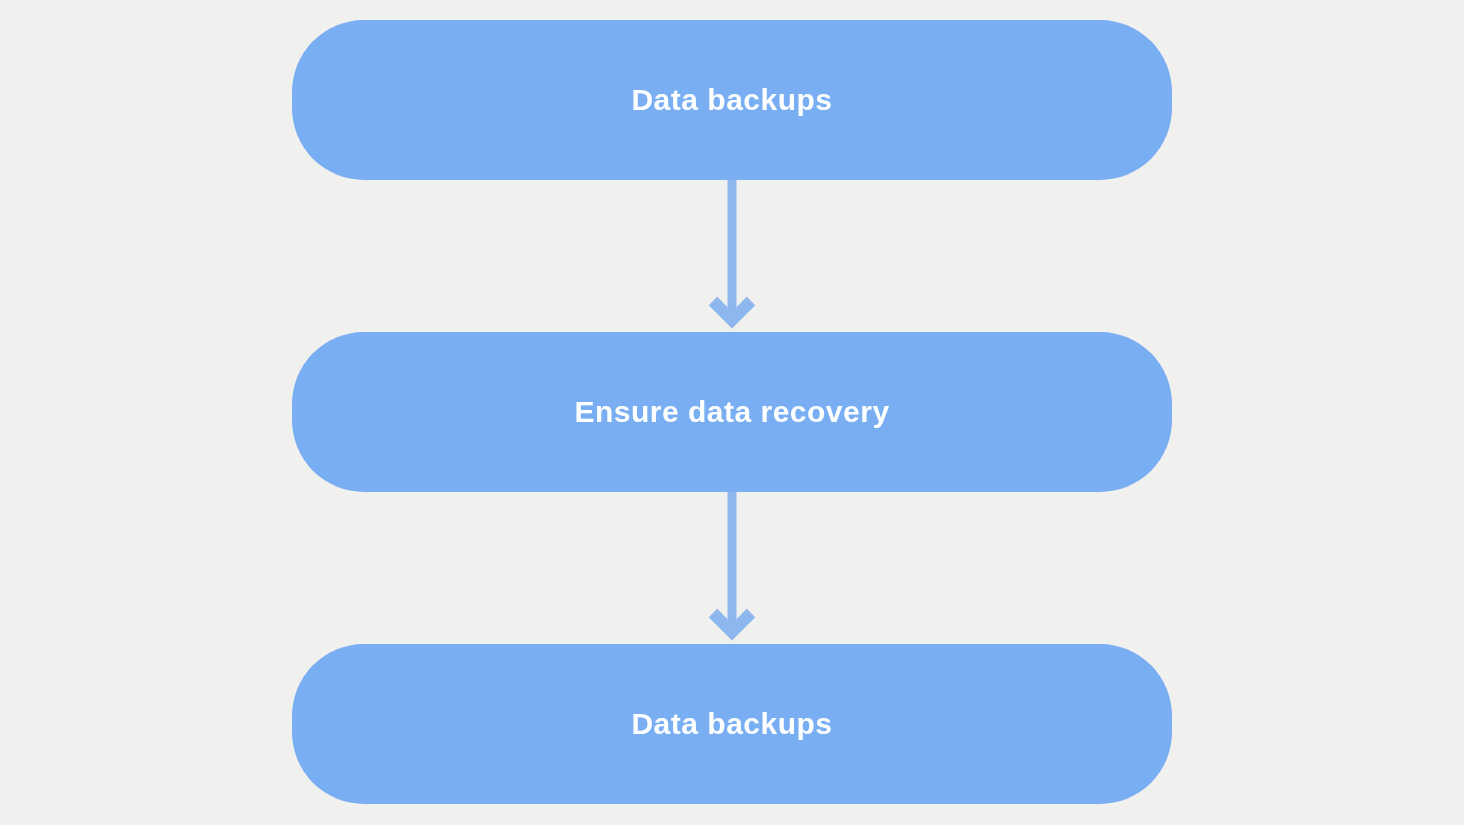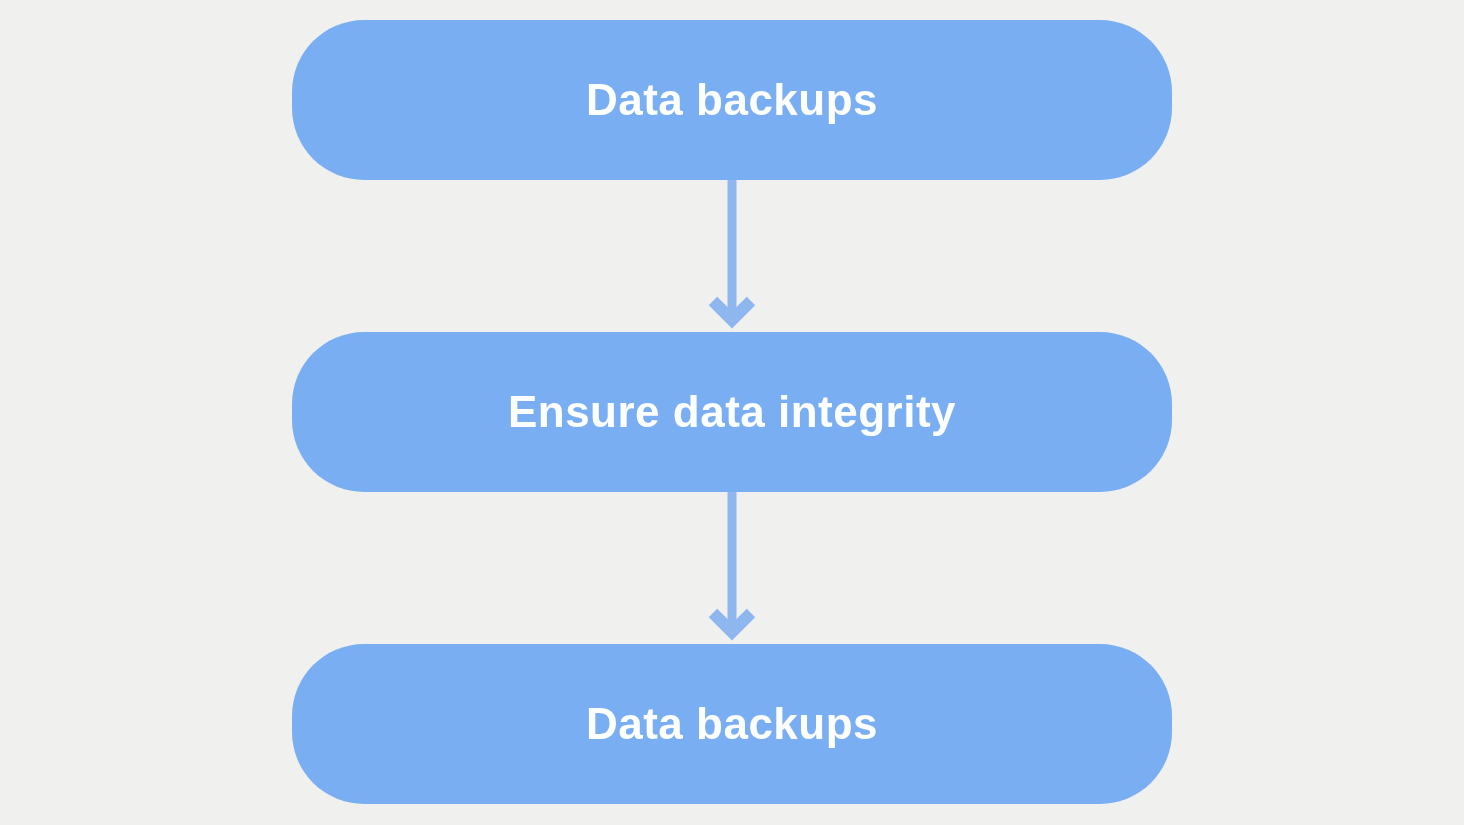--- a/index.html
+++ b/index.html
@@ -28,21 +28,21 @@
     width: 880px;
     height: 160px;
     background: var(--node-fill);
     border-radius: 72px;
     display: flex;
     align-items: center;
     justify-content: center;
   }
   .node-label {
     color: var(--node-text);
-    font-size: 44px;
+    font-size: 30px;
     font-weight: bold;
     letter-spacing: 0.5px;
     text-align: center;
   }
   .arrow {
     width: 48px;
     height: 152px;
     display: block;
   }
 </style>
@@ -54,21 +54,21 @@
   <div class="node">
     <span class="node-label">Data backups</span>
   </div>
 
   <svg class="arrow" viewBox="0 0 48 152" aria-hidden="true">
     <rect x="19.5" y="0" width="9" height="143" fill="var(--arrow-color)"></rect>
     <polyline points="5,121 24,140 43,121" fill="none" stroke="var(--arrow-color)" stroke-width="12" stroke-linecap="butt" stroke-linejoin="miter"></polyline>
   </svg>
 
   <div class="node">
-    <span class="node-label">Ensure data integrity</span>
+    <span class="node-label">Ensure data recovery</span>
   </div>
 
   <svg class="arrow" viewBox="0 0 48 152" aria-hidden="true">
     <rect x="19.5" y="0" width="9" height="143" fill="var(--arrow-color)"></rect>
     <polyline points="5,121 24,140 43,121" fill="none" stroke="var(--arrow-color)" stroke-width="12" stroke-linecap="butt" stroke-linejoin="miter"></polyline>
   </svg>
 
   <div class="node">
     <span class="node-label">Data backups</span>
   </div>

